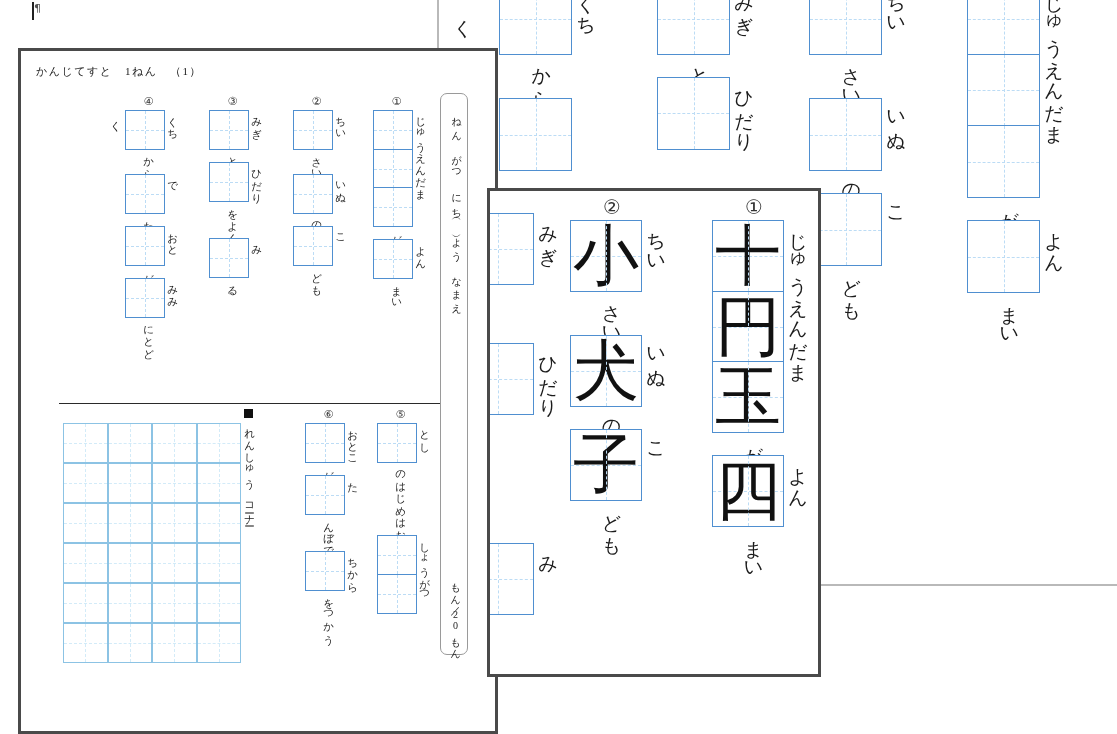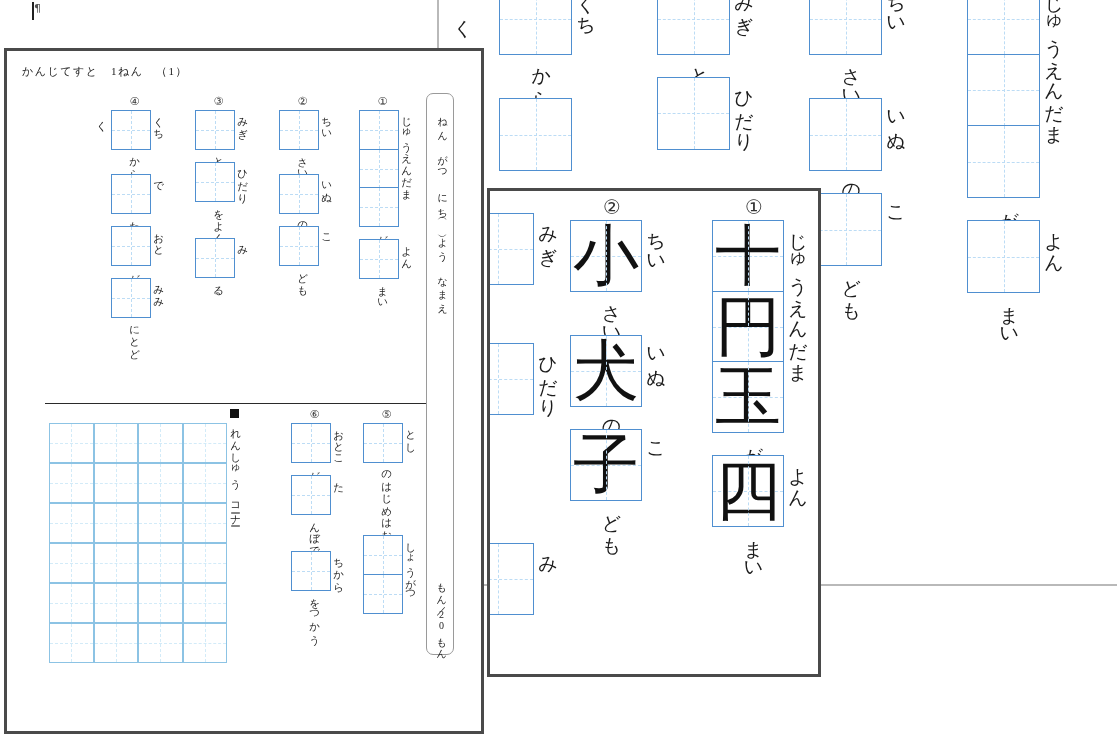--- a/index.html
+++ b/index.html
@@ -192,21 +192,21 @@
             <div class="kstack">
               <div class="kbox" style="width: 73px; height: 73px;"></div>
             </div>
           </div>
           <div class="okuri" style="font-size: 19px; margin-right: 45.9px; align-self: flex-end;">まい</div>
         </div>
         <div class="vcol" style="left: 14px; top: 6px; font-size: 19px;">く</div>
       </div>
   </div>
 
-  <div class="win win-front" id="mainWin" style="left:4px; top:48px; width:480px; height:686px;">
+  <div class="win win-front" id="mainWin" style="left:18px; top:48px; width:480px; height:686px;">
     <div class="sheet" id="mainSheet">
 
       <div class="page-title" style="left:15px; top:13px;">かんじてすと　1ねん　（1）</div>
 
       <div class="hr" style="left:38px; top:352px; width:400px;"></div>
 
       <div class="namefield" style="left:419px; top:42px; width:28px; height:562px;">
         <div class="nf-text" style="left:8px; top:16px; height:300px;">ねん　がつ　にち（　）よう　なまえ</div>
         <div class="nf-score" style="left:7px; top:482px;">もん／20もん</div>
       </div>

